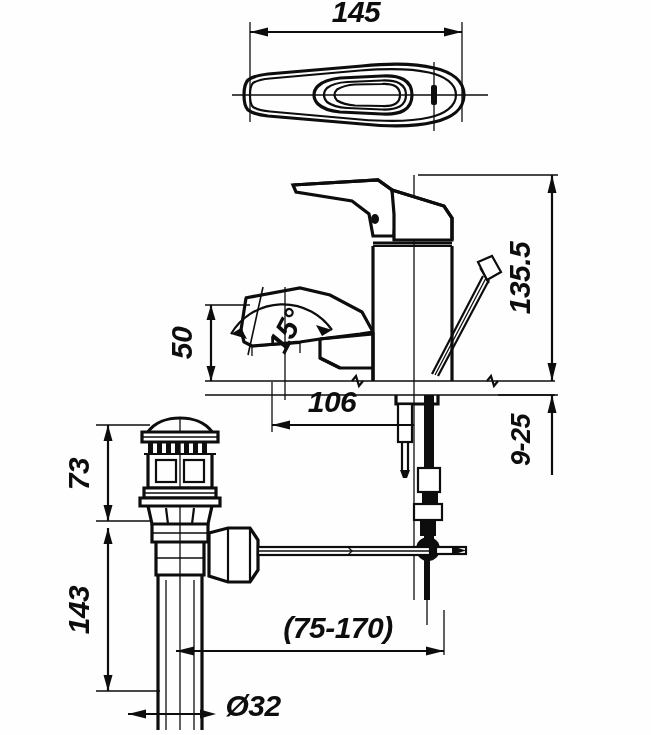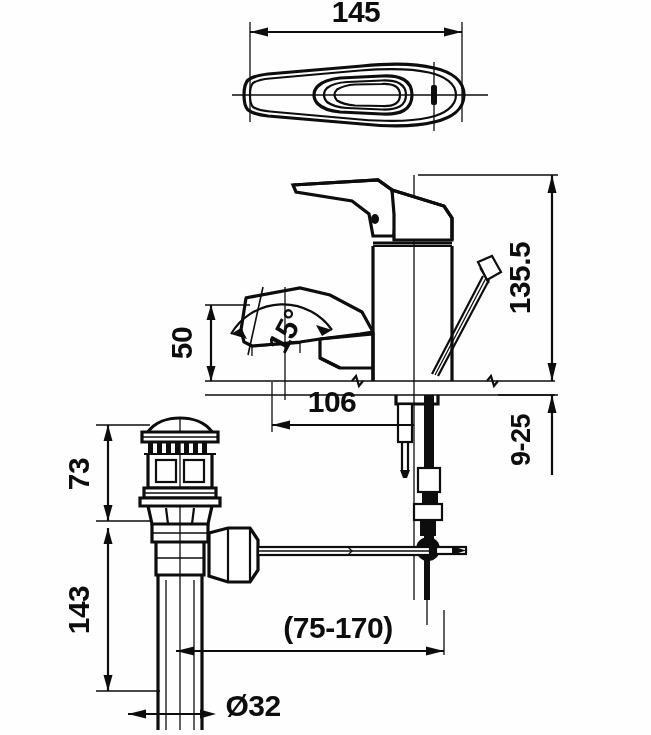--- a/index.html
+++ b/index.html
@@ -4,21 +4,21 @@
 <title>Faucet Technical Drawing</title>
 <style>
   html,body{margin:0;padding:0;background:#ffffff;}
   body{
     width:651px;height:735px;
     font-family:"Liberation Sans", sans-serif;
     background:#fefefe;
     overflow:hidden;
     position:relative;
   }
-  #stage{position:absolute;left:0;top:0;width:651px;height:651px;}
+  #stage{position:absolute;left:0;top:0;width:651px;height:651px;font-style:italic;}
   svg{display:block;}
   .dimtext{
     font-family:"Liberation Sans", sans-serif;
     font-weight:bold;
     fill:#0d0d0d;
     font-size:30px;
     letter-spacing:-0.5px;
   }
   .dimtext.small{font-size:27px;}
   .ln{stroke:#0d0d0d;fill:none;}

